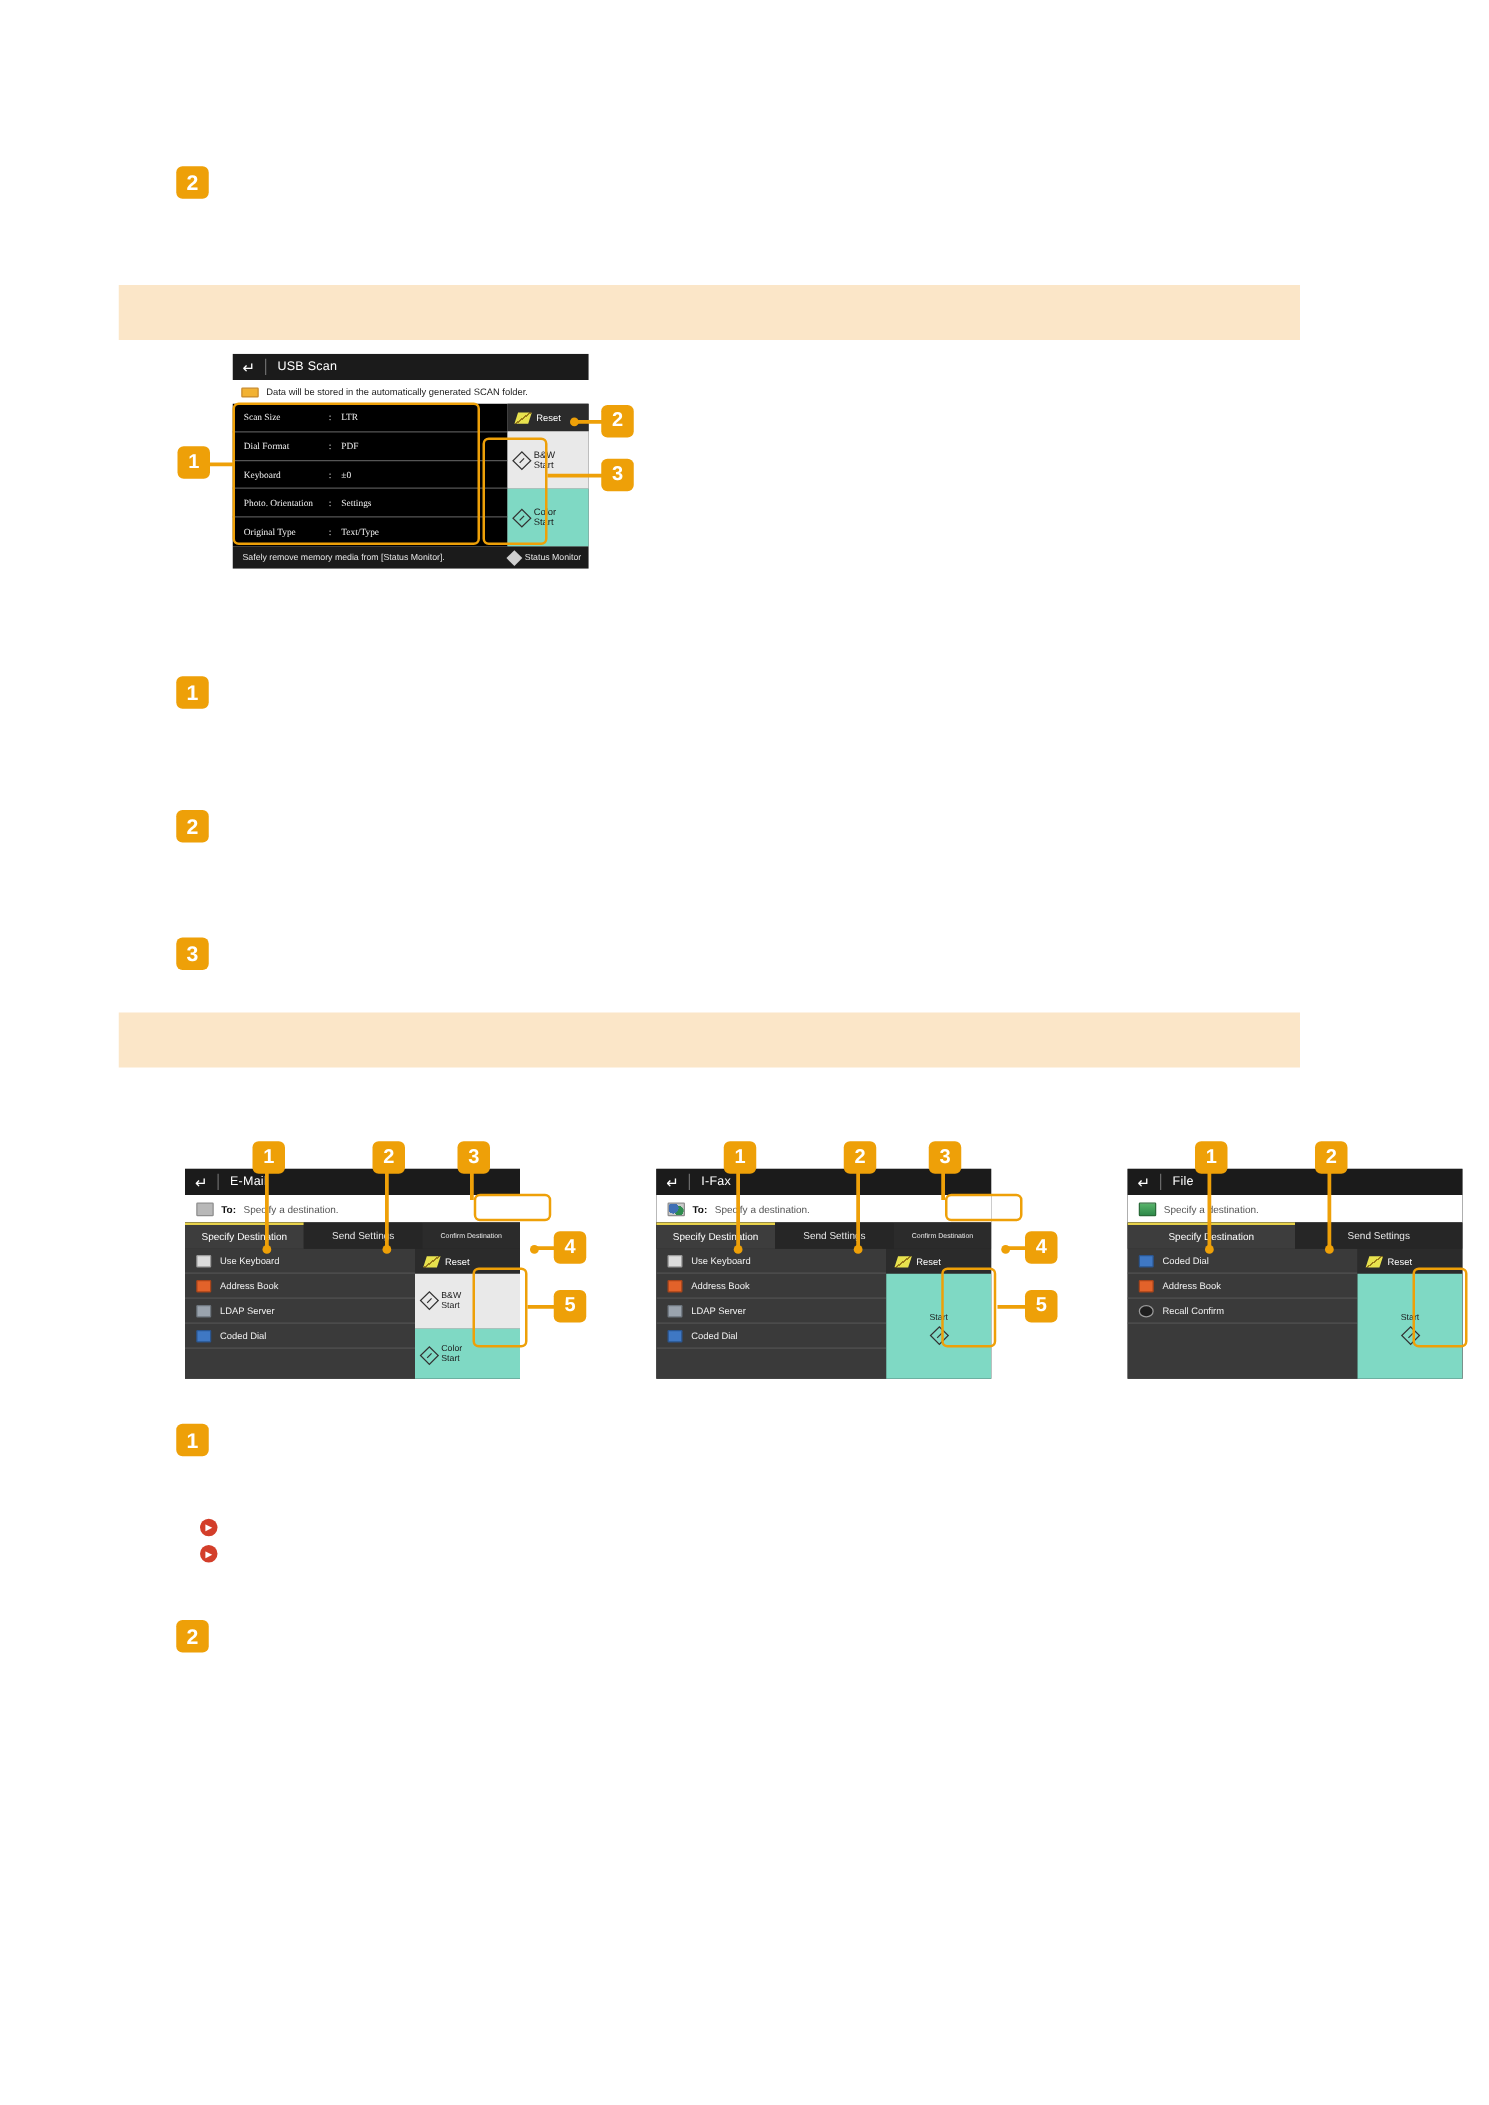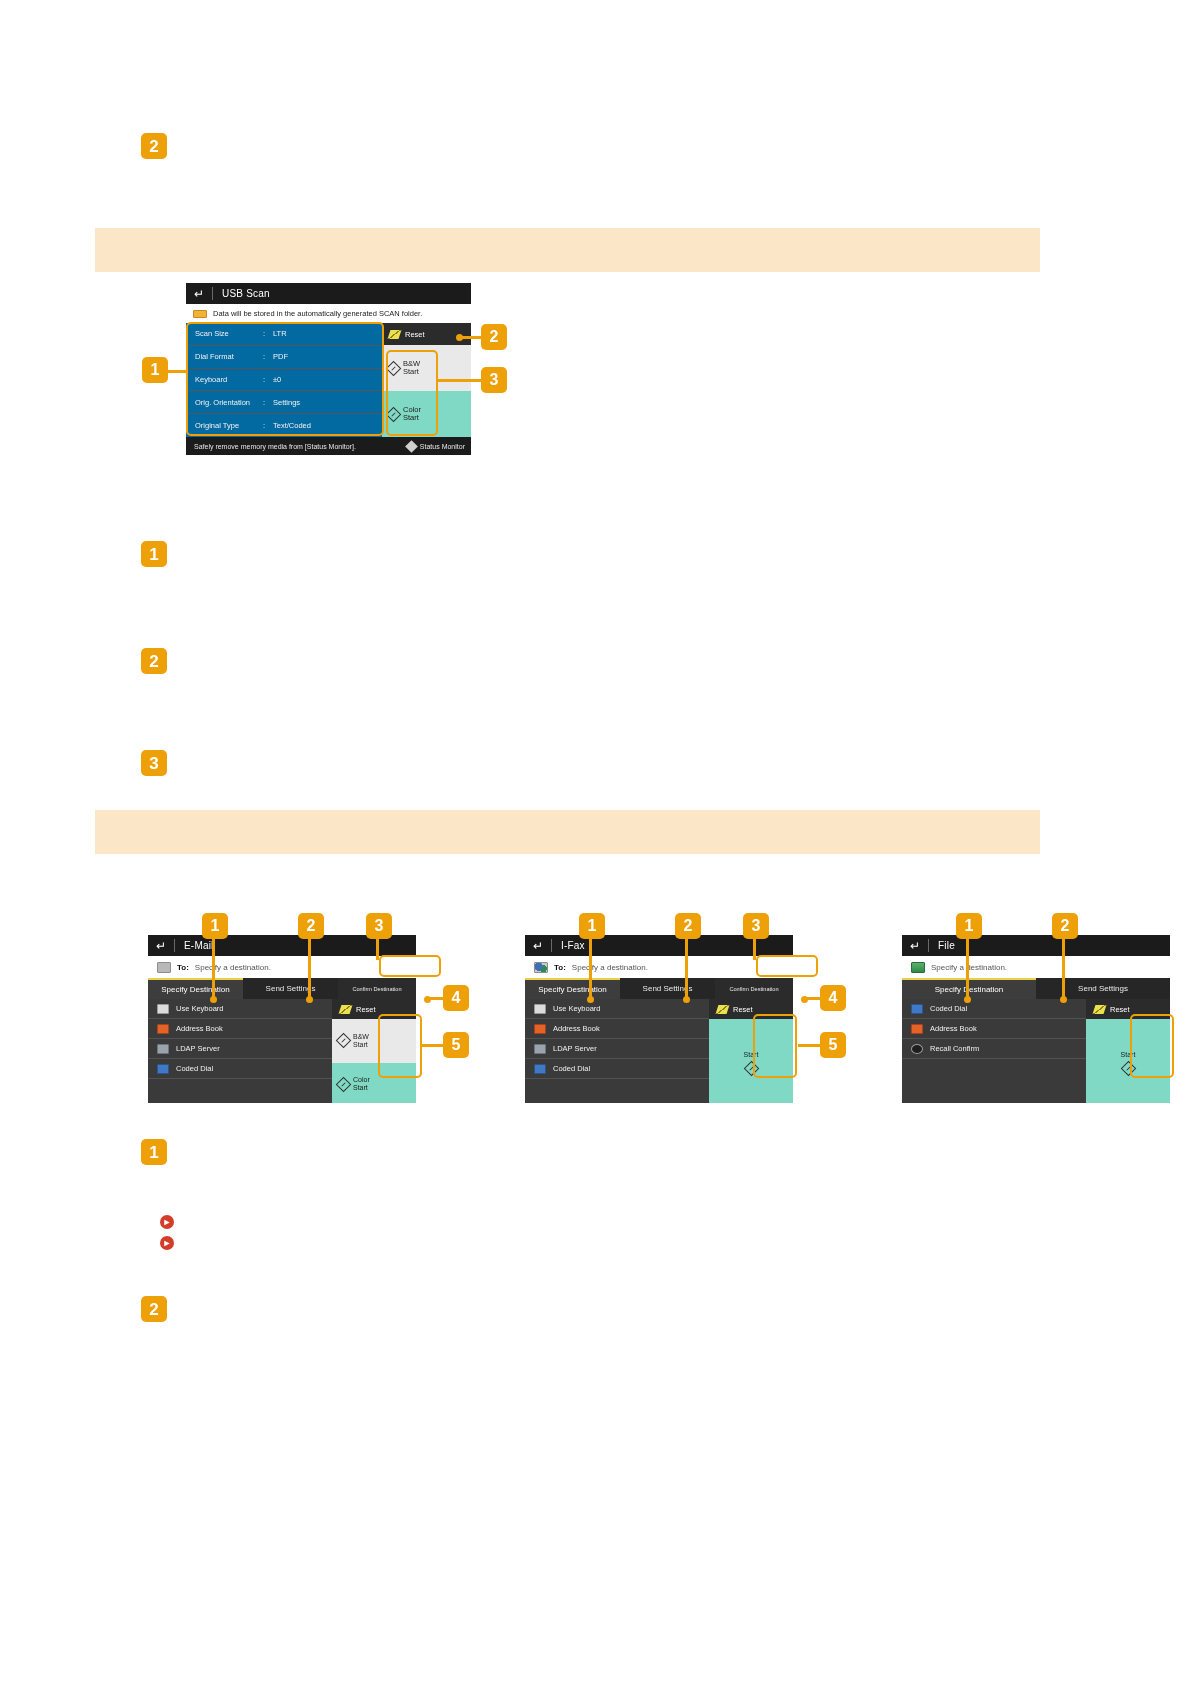--- a/index.html
+++ b/index.html
@@ -53,21 +53,21 @@
   
   #usb-screen{left:186px;top:283px;width:285px;height:172px;background:#ffffff;}
   #usb-screen .notice{
     height:19px;background:#ffffff;display:flex;align-items:center;gap:6px;
     padding-left:7px;color:#222;font-size:7.5px;
   }
   #usb-screen .notice .usbicon{
     width:14px;height:8px;background:#f2b233;border:1px solid #c8892a;border-radius:1px;
   }
   .usb-body{display:flex;height:114px;}
-  .usb-list{width:196px;background:#0369a1;}
+  .usb-list{width:220px;background:#000000;font-family:Liberation Serif, serif;}
   .usb-row{
     height:22.8px;display:flex;align-items:center;
     color:#f2f2f2;font-size:7.5px;border-bottom:1px solid #555;
     padding-left:9px;
   }
   .usb-row:last-child{border-bottom:none;align-items:center;}
   .usb-row .k{width:68px;}
   .usb-row .c{width:10px;}
   .usb-right{flex:1;background:#2b2b2b;display:flex;flex-direction:column;}
   .reset-bar{
@@ -195,28 +195,28 @@
         <span class="k">Dial Format</span>
         <span class="c">:</span>
         <span>PDF</span>
       </div>
       <div class="usb-row">
         <span class="k">Keyboard</span>
         <span class="c">:</span>
         <span>±0</span>
       </div>
       <div class="usb-row">
-        <span class="k">Orig. Orientation</span>
+        <span class="k">Photo. Orientation</span>
         <span class="c">:</span>
         <span>Settings</span>
       </div>
       <div class="usb-row">
         <span class="k">Original Type</span>
         <span class="c">:</span>
-        <span>Text/Coded</span>
+        <span>Text/Type</span>
       </div>
     </div>
 
     <div class="usb-right">
       <div class="reset-bar">
         <span class="reset-ic"></span>
         <span>Reset</span>
       </div>
       <div class="start-btn bw-start">
         <span class="pwr-ic"></span>

